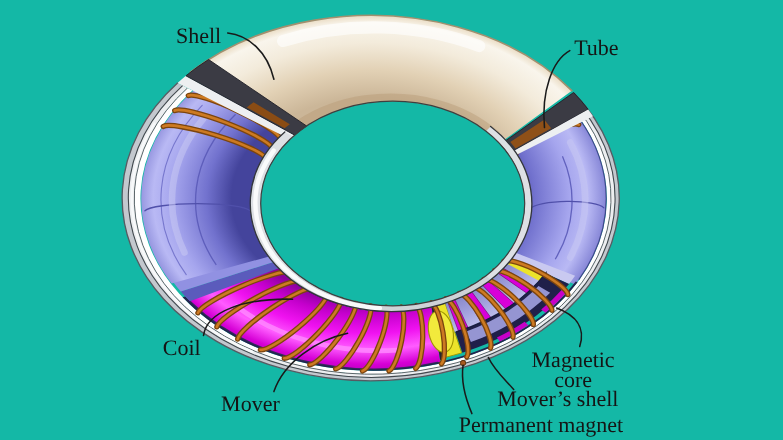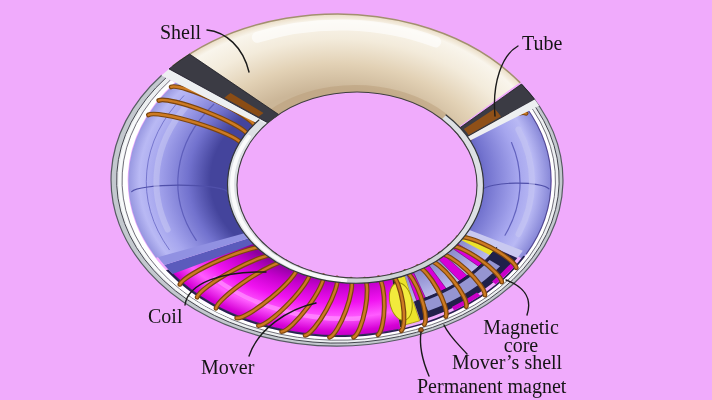--- a/index.html
+++ b/index.html
@@ -1,16 +1,16 @@
 <!DOCTYPE html>
 <html><head>
 <meta charset="utf-8">
 <style>
   html,body{margin:0;padding:0;background:#ffffff;}
-  .stage{position:relative;width:712px;height:400px;background:#f0abfc;overflow:hidden;
+  .stage{position:relative;width:712px;height:400px;background:#14b8a6;overflow:hidden;
          font-family:"Liberation Serif","DejaVu Serif",serif;}
   svg{display:block;}
   .label{font-family:"Liberation Serif","DejaVu Serif",serif;font-size:20px;fill:#151515;}
   .leader{fill:none;stroke:#1a1a1a;stroke-width:1.4;stroke-linecap:round;}
 </style>
 </head>
 <body>
 
 <div class="stage">
 <svg width="712" height="400" viewBox="0 0 712 400">

